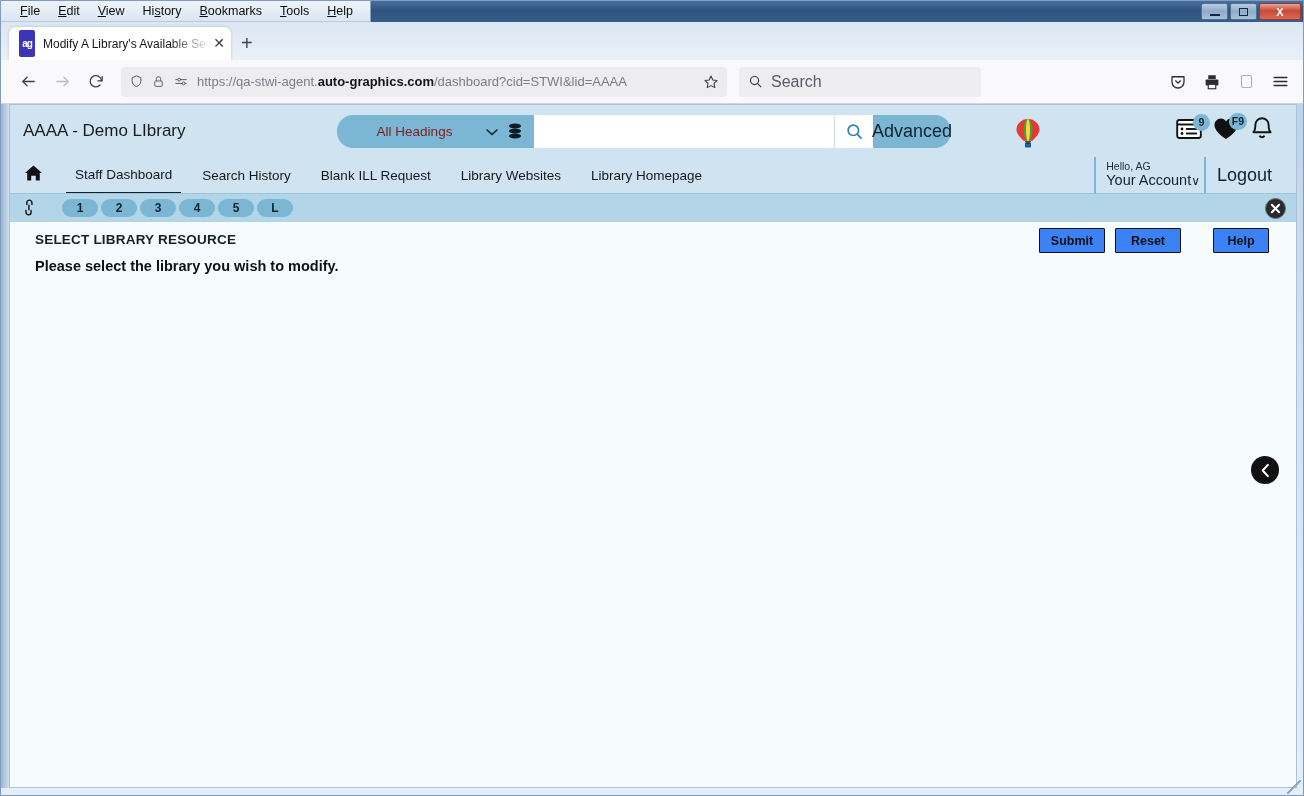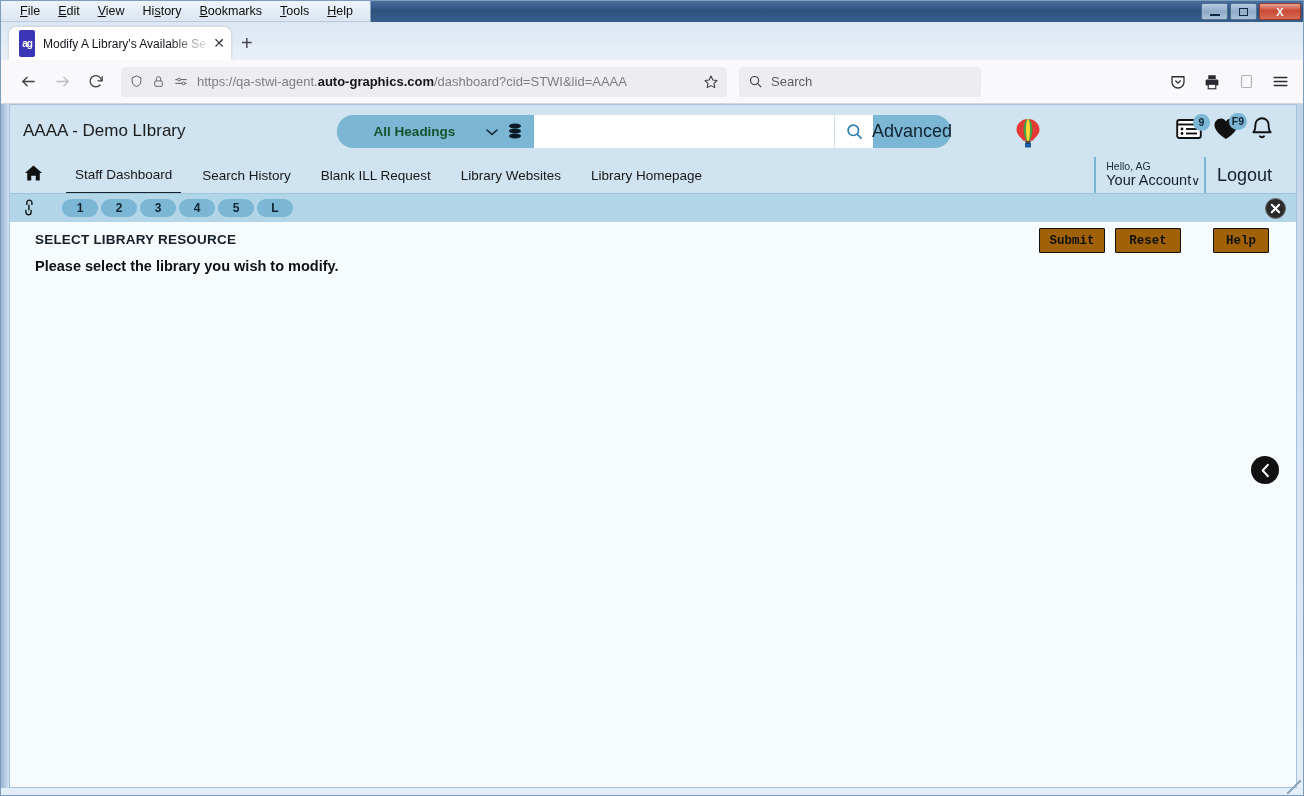--- a/index.html
+++ b/index.html
@@ -111,21 +111,21 @@
     padding: 0 8px; gap: 8px; max-width: 606px;
   }
   .url-text {
     flex: 1; font-size: 13px; color: #7c7c85; white-space: nowrap; overflow: hidden;
   }
   .url-text b { color: #15141a; font-weight: 600; }
   .searchbar {
     width: 242px; height: 30px; background: #ededf0; border-radius: 4px;
     display: flex; align-items: center; padding: 0 9px; gap: 8px; margin-left: 6px;
   }
-  .searchbar .ph { font-size: 13px; color: #5b5b66; }
+  .searchbar .ph { font-size: 16px; color: #5b5b66; }
   .tool-icons { display: flex; align-items: center; gap: 4px; margin-left: auto; padding-left: 12px;}
   .ticon { width: 30px; height: 30px; display:flex; align-items:center; justify-content:center; color:#2b2b33;}
 
   
   .viewport {
     position: absolute; left: 8px; top: 103px; width: 1288px; height: 684px;
     background: #f6fbfe;
     border: 1px solid #a9c2dc;
     overflow: hidden;
   }
@@ -139,21 +139,21 @@
     font-size: 17px; color: #1b1b1b; padding-left: 13px; white-space: nowrap;
   }
   .searchwrap {
     position: absolute; left: 327px; top: 10px;
     display: flex; align-items: stretch; height: 33px;
   }
   .scope {
     width: 197px; background: #7bb6d4; border-radius: 16px 0 0 16px;
     display: flex; align-items: center; padding: 0 12px 0 16px; gap: 10px;
   }
-  .scope-label { flex: 1; font-size: 13.5px; color: #14532d; text-align: center; font-weight: bold;}
+  .scope-label { flex: 1; font-size: 13.5px; color: #7f1d1d; text-align: center;}
   .chev { font-size: 12px; color: #10222e; }
   .db-icon { font-size: 15px; color: #0b1a24; line-height: 1; }
   .q-input {
     width: 300px; background: #fff; border: none;
   }
   .divider-v { width: 1px; background: #c7d6de; margin: 6px 0; }
   .mag {
     width: 38px; background: #fff; display: flex; align-items: center; justify-content: center;
     color: #2d7fae; font-size: 17px;
   }
@@ -232,26 +232,25 @@
     width: 300px; height: 24px; background: #fff;
     border: 1px solid #767676; border-radius: 2px;
     display: flex; align-items: center; padding: 0 6px 0 8px;
   }
   .libselect .val {
     flex: 1; font-size: 12.5px; color: #111; white-space: nowrap; overflow: hidden;
   }
   .libselect .caret { font-size: 11px; color: #111; }
   .btnrow { position: absolute; right: 27px; top: 6px; display: flex; align-items: center; }
   .formbtn {
-    height: 25px; min-width: 66px; background: #a16207;
+    height: 25px; min-width: 66px; background: #3b82f6;
     border: 1.5px solid #111; border-radius: 1px;
     font-size: 12.5px; font-weight: bold; color: #111;
     display: flex; align-items: center; justify-content: center;
     margin-left: 10px;
-    font-family: Liberation Mono, monospace;
   }
   .formbtn.help { margin-left: 32px; min-width: 56px; }
   .backcircle {
     position: absolute; right: 17px; top: 234px;
     width: 28px; height: 28px; border-radius: 50%;
     background: #111; color: #fff;
     display: flex; align-items: center; justify-content: center;
     font-size: 15px;
   }
 

